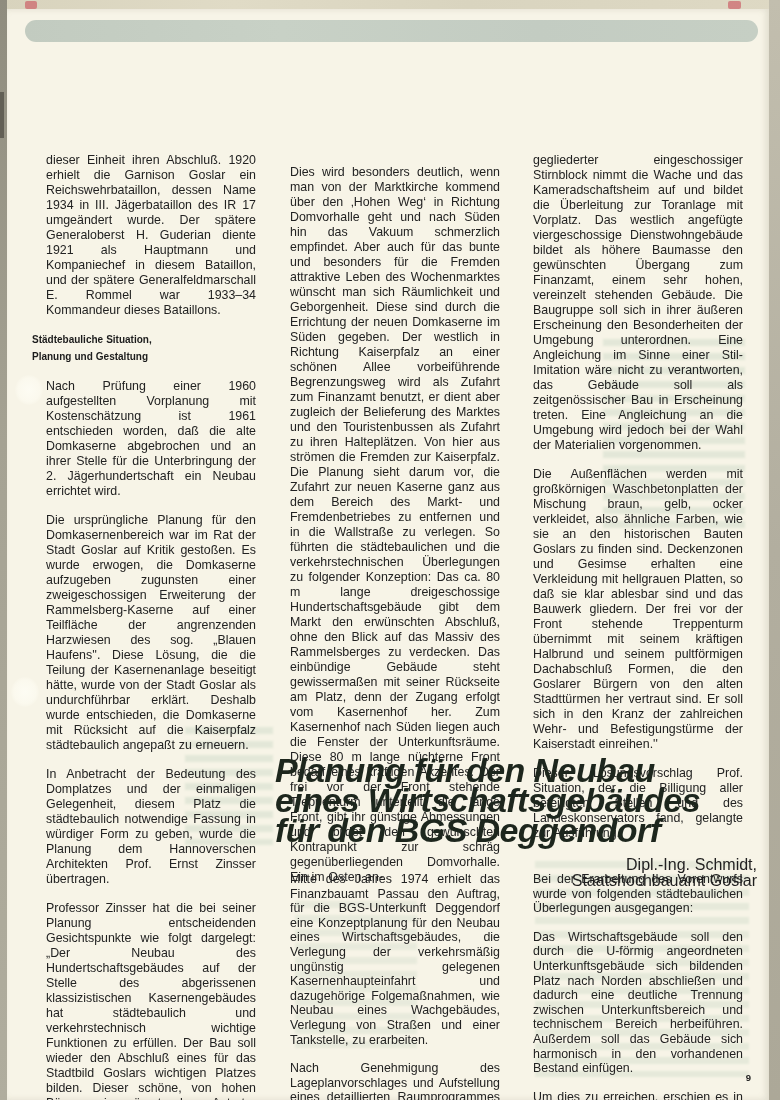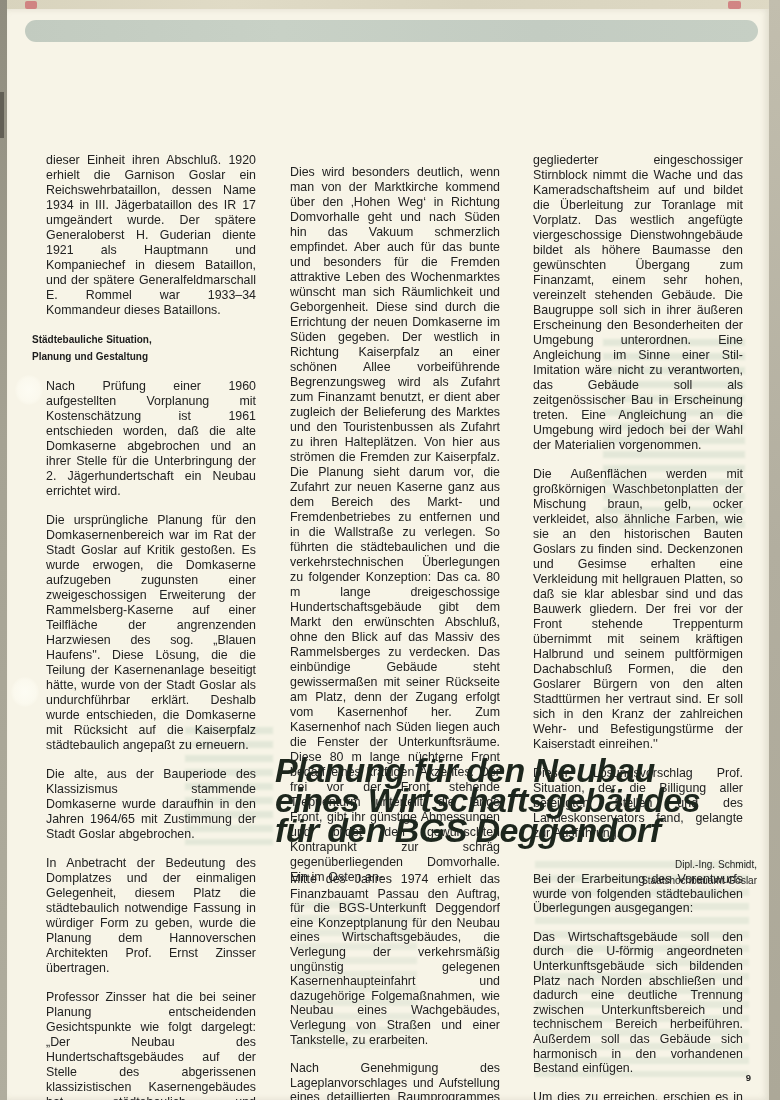--- a/index.html
+++ b/index.html
@@ -67,21 +67,21 @@
   .col p{margin:14px;}
   .col1{left:25px;top:130px;width:238px;}
   .col2{left:269px;top:142px;width:238px;}
   .col3{left:512px;top:130px;width:238px;}
   .subhead{
     font-size:10px;font-weight:bold;line-height:16.5px;
     margin:11px 0 7px 0;color:#1c1c1c;text-align:left;
   }
   .subhead span{display:block;}
   .byline{
-    margin-top:16px;text-align:right;font-size:10px;line-height:16px;color:#1f1f1f;
+    margin-top:16px;text-align:right;font-size:16px;line-height:16px;color:#1f1f1f;
   }
   .byline span{display:block;}
 
   .article2-title{
     position:absolute;left:268px;top:746px;width:490px;
     font-size:34px;line-height:30px;font-weight:bold;font-style:italic;
     letter-spacing:-0.6px;color:#1d261d;margin:0;
   }
   .article2-title span{display:block;}
   .colA{left:269px;top:849px;width:238px;line-height:14.6px;}
@@ -112,21 +112,20 @@
   <div class="ghost g4"></div>
 
   <section class="col col1">
     <p>dieser Einheit ihren Abschluß. 1920 erhielt die Garnison Goslar ein Reichswehrbataillon, dessen Name 1934 in III. Jägerbataillon des IR 17 umgeändert wurde. Der spätere Generaloberst H. Guderian diente 1921 als Hauptmann und Kompaniechef in diesem Bataillon, und der spätere Generalfeldmarschall E. Rommel war 1933–34 Kommandeur dieses Bataillons.</p>
     <h3 class="subhead">
       <span>Städtebauliche Situation,</span>
       <span>Planung und Gestaltung</span>
     </h3>
     <p>Nach Prüfung einer 1960 aufgestellten Vorplanung mit Kostenschätzung ist 1961 entschieden worden, daß die alte Domkaserne abgebrochen und an ihrer Stelle für die Unterbringung der 2. Jägerhundertschaft ein Neubau errichtet wird.</p>
     <p>Die ursprüngliche Planung für den Domkasernenbereich war im Rat der Stadt Goslar auf Kritik gestoßen. Es wurde erwogen, die Domkaserne aufzugeben zugunsten einer zweigeschossigen Erweiterung der Rammelsberg-Kaserne auf einer Teilfläche der angrenzenden Harzwiesen des sog. „Blauen Haufens''. Diese Lösung, die die Teilung der Kasernenanlage beseitigt hätte, wurde von der Stadt Goslar als undurchführbar erklärt. Deshalb wurde entschieden, die Domkaserne mit Rücksicht auf die Kaiserpfalz städtebaulich angepaßt zu erneuern.</p>
-    <p>Die alte, aus der Bauperiode des Klassizismus stammende Domkaserne wurde daraufhin in den Jahren 1964/65 mit Zustimmung der Stadt Goslar abgebrochen.</p>
     <p>In Anbetracht der Bedeutung des Domplatzes und der einmaligen Gelegenheit, diesem Platz die städtebaulich notwendige Fassung in würdiger Form zu geben, wurde die Planung dem Hannoverschen Architekten Prof. Ernst Zinsser übertragen.</p>
     <p>Professor Zinsser hat die bei seiner Planung entscheidenden Gesichtspunkte wie folgt dargelegt: „Der Neubau des Hundertschaftsgebäudes auf der Stelle des abgerissenen klassizistischen Kasernengebäudes hat städtebaulich und verkehrstechnisch wichtige Funktionen zu erfüllen. Der Bau soll wieder den Abschluß eines für das Stadtbild Goslars wichtigen Platzes bilden. Dieser schöne, von hohen Bäumen eingesäumte ehem. Antrete- und Exerzierplatz dient seit dem Ende des letzten Krieges der Stadt Goslar als Marktplatz und ist zugleich Sammelpunkt für die Touristen, welche die nebenan liegende Kaiserpfalz besichtigen. Durch den Abbruch der alten Domkaserne hat der Domplatz seine vierte Platzwand und damit seinen Halt verloren, dessen er dringend bedarf.</p>
   </section>
 
   <section class="col col2">
     <p>Dies wird besonders deutlich, wenn man von der Marktkirche kommend über den ‚Hohen Weg‘ in Richtung Domvorhalle geht und nach Süden hin das Vakuum schmerzlich empfindet. Aber auch für das bunte und besonders für die Fremden attraktive Leben des Wochenmarktes wünscht man sich Räumlichkeit und Geborgenheit. Diese sind durch die Errichtung der neuen Domkaserne im Süden gegeben. Der westlich in Richtung Kaiserpfalz an einer schönen Allee vorbeiführende Begrenzungsweg wird als Zufahrt zum Finanzamt benutzt, er dient aber zugleich der Belieferung des Marktes und den Touristenbussen als Zufahrt zu ihren Halteplätzen. Von hier aus strömen die Fremden zur Kaiserpfalz. Die Planung sieht darum vor, die Zufahrt zur neuen Kaserne ganz aus dem Bereich des Markt- und Fremdenbetriebes zu entfernen und in die Wallstraße zu verlegen. So führten die städtebaulichen und die verkehrstechnischen Überlegungen zu folgender Konzeption: Das ca. 80 m lange dreigeschossige Hundertschaftsgebäude gibt dem Markt den erwünschten Abschluß, ohne den Blick auf das Massiv des Rammelsberges zu verdecken. Das einbündige Gebäude steht gewissermaßen mit seiner Rückseite am Platz, denn der Zugang erfolgt vom Kasernenhof her. Zum Kasernenhof nach Süden liegen auch die Fenster der Unterkunftsräume. Diese 80 m lange nüchterne Front bedarf eines kräftigen Akzentes. Der frei vor der Front stehende Treppenturm unterteilt die lange Front, gibt ihr günstige Abmessungen und bildet den gewünschten Kontrapunkt zur schräg gegenüberliegenden Domvorhalle. Ein im Osten an-</p>
   </section>
 
   <section class="col col3">
     <p>gegliederter eingeschossiger Stirnblock nimmt die Wache und das Kameradschaftsheim auf und bildet die Überleitung zur Toranlage mit Vorplatz. Das westlich angefügte viergeschossige Dienstwohngebäude bildet als höhere Baumasse den gewünschten Übergang zum Finanzamt, einem sehr hohen, vereinzelt stehenden Gebäude. Die Baugruppe soll sich in ihrer äußeren Erscheinung den Besonderheiten der Umgebung unterordnen. Eine Angleichung im Sinne einer Stil-Imitation wäre nicht zu verantworten, das Gebäude soll als zeitgenössischer Bau in Erscheinung treten. Eine Angleichung an die Umgebung wird jedoch bei der Wahl der Materialien vorgenommen.</p>

